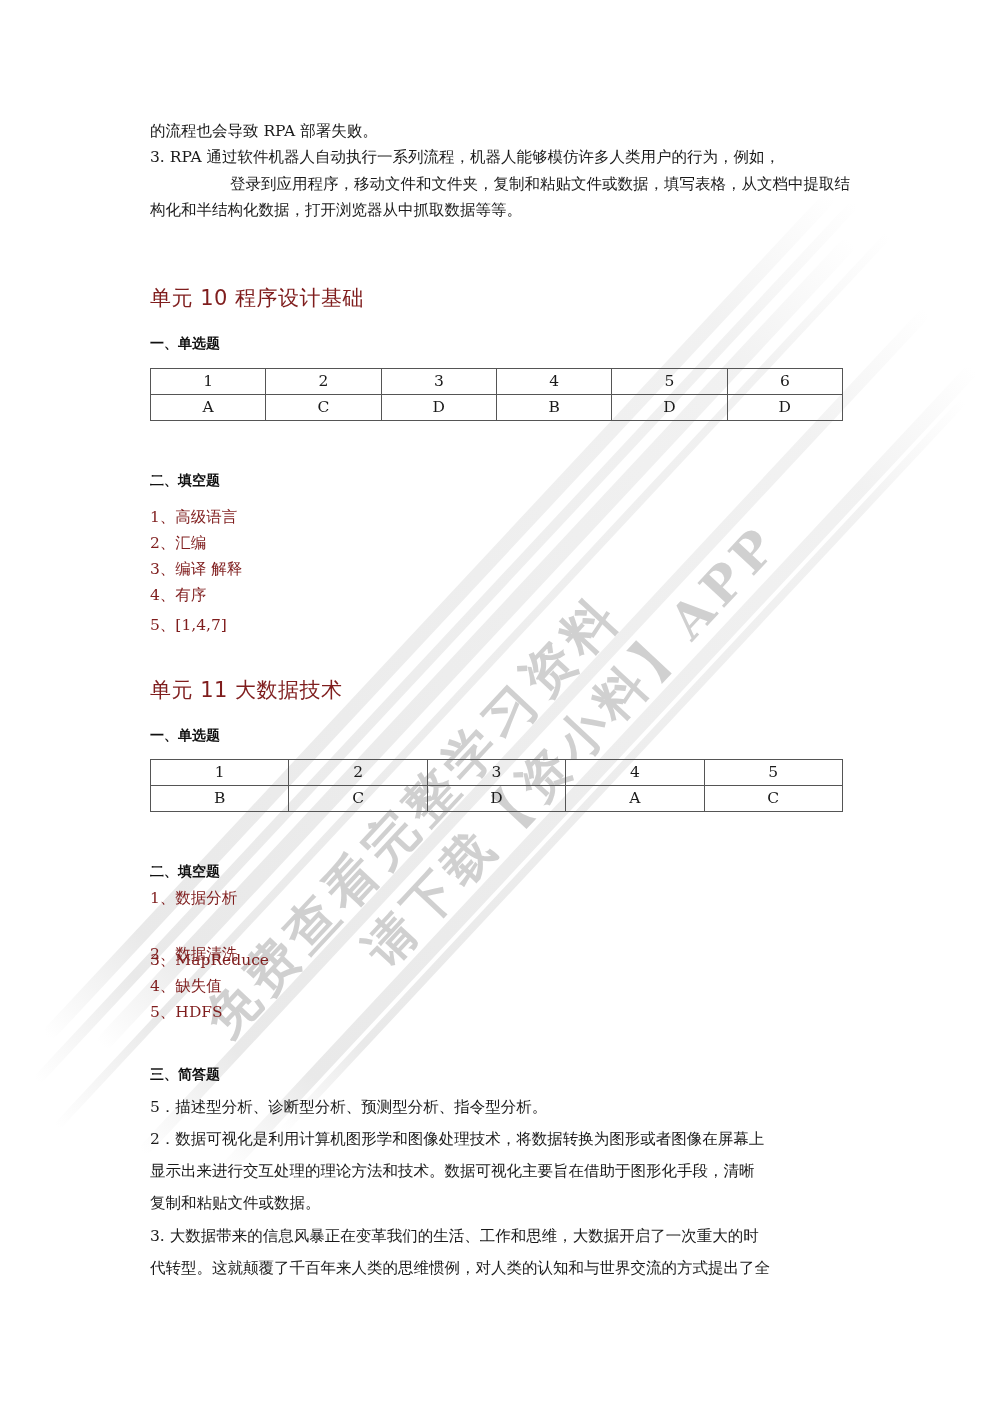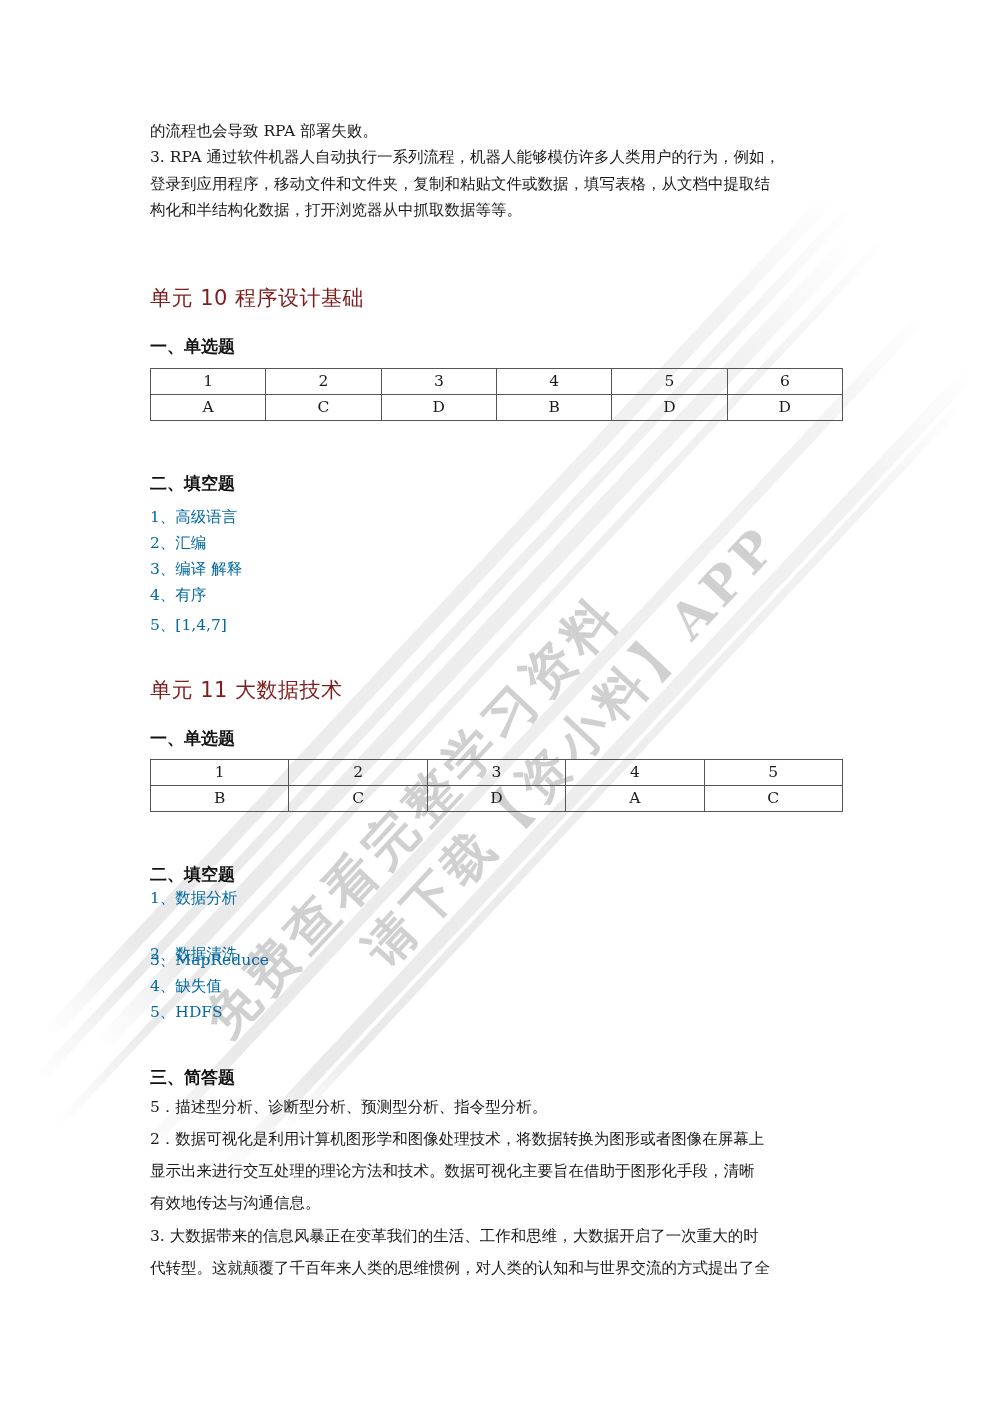--- a/index.html
+++ b/index.html
@@ -14,22 +14,22 @@
   .wm-text { position: absolute; font-family: "DejaVu Serif", serif; font-weight: bold;
              color: rgba(170,170,170,0.55); white-space: nowrap; letter-spacing: 6px; }
   .wm-t1 { left: 180px; top: 100px; font-size: 52px; }
   .wm-t2 { left: 340px; top: 170px; font-size: 50px; }
 
   .page { position: absolute; left: 0; top: 0; width: 908px; height: 1404px; z-index: 1; }
   .para { position: absolute; left: 150px; width: 700px; font-size: 15.5px; white-space: nowrap; }
   .unit-title { position: absolute; left: 150px; font-family: "DejaVu Sans", "Liberation Sans", sans-serif;
                 font-size: 21px; color: #7f1d1d; letter-spacing: 0.5px; }
   .sec-title { position: absolute; left: 150px; font-family: "DejaVu Sans", "Liberation Sans", sans-serif;
-               font-size: 17px; font-weight: bold; color: #111; }
-  .list-item { position: absolute; left: 150px; font-size: 15.5px; color: #0369a1; white-space: nowrap; }
+               font-size: 14px; font-weight: bold; color: #111; }
+  .list-item { position: absolute; left: 150px; font-size: 15.5px; color: #7f1d1d; white-space: nowrap; }
   table.ans { position: absolute; left: 150px; width: 693px; border-collapse: collapse;
               table-layout: fixed; font-size: 15.5px; }
   table.ans td { border: 1px solid #555; text-align: center; height: 25px; padding: 0; line-height: 25px; }
 </style>
 </head>
 <body>
 
 <div class="watermark">
   <div class="wm-band">
     <div class="wm-stroke" style="top:10px;width:1150px;left:60px;height:14px;"></div>
@@ -41,21 +41,21 @@
     <div class="wm-stroke" style="top:250px;width:1000px;left:150px;height:8px;"></div>
     <div class="wm-text wm-t1">免费查看完整学习资料</div>
     <div class="wm-text wm-t2">请下载【资小料】APP</div>
   </div>
 </div>
 
 <div class="page">
 
   <div class="para" style="top:121px;">的流程也会导致 RPA 部署失败。</div>
   <div class="para" style="top:147px;">3. RPA 通过软件机器人自动执行一系列流程，机器人能够模仿许多人类用户的行为，例如，</div>
-  <div class="para" style="top:174px;">登录到应用程序，移动文件和文件夹，复制和粘贴文件或数据，填写表格，从文档中提取结</div>
+  <div class="para" style="top:174px;text-align:right;">登录到应用程序，移动文件和文件夹，复制和粘贴文件或数据，填写表格，从文档中提取结</div>
   <div class="para" style="top:200px;">构化和半结构化数据，打开浏览器从中抓取数据等等。</div>
 
   <div class="unit-title" style="top:284px;">单元 10  程序设计基础</div>
   <div class="sec-title" style="top:335px;">一、单选题</div>
 
   <table class="ans" style="top:368px;">
     <tbody>
         <tr>
       <td>1</td>
       <td>2</td>
@@ -108,17 +108,17 @@
   <div class="list-item" style="top:856px;margin-top:32px;">1、数据分析</div>
   <div class="list-item" style="top:924px;margin-top:20px;">2、数据清洗</div>
   <div class="list-item" style="top:950px;">3、MapReduce</div>
   <div class="list-item" style="top:976px;">4、缺失值</div>
   <div class="list-item" style="top:1002px;">5、HDFS</div>
 
   <div class="sec-title" style="top:1066px;">三、简答题</div>
   <div class="para" style="top:1097px;">5．描述型分析、诊断型分析、预测型分析、指令型分析。</div>
   <div class="para" style="top:1129px;">2．数据可视化是利用计算机图形学和图像处理技术，将数据转换为图形或者图像在屏幕上</div>
   <div class="para" style="top:1161px;">显示出来进行交互处理的理论方法和技术。数据可视化主要旨在借助于图形化手段，清晰</div>
-  <div class="para" style="top:1193px;">有效地传达与沟通信息。</div>
+  <div class="para" style="top:1193px;">复制和粘贴文件或数据。</div>
   <div class="para" style="top:1226px;">3. 大数据带来的信息风暴正在变革我们的生活、工作和思维，大数据开启了一次重大的时</div>
   <div class="para" style="top:1258px;">代转型。这就颠覆了千百年来人类的思维惯例，对人类的认知和与世界交流的方式提出了全</div>
 
 </div>
 
 </body></html>

